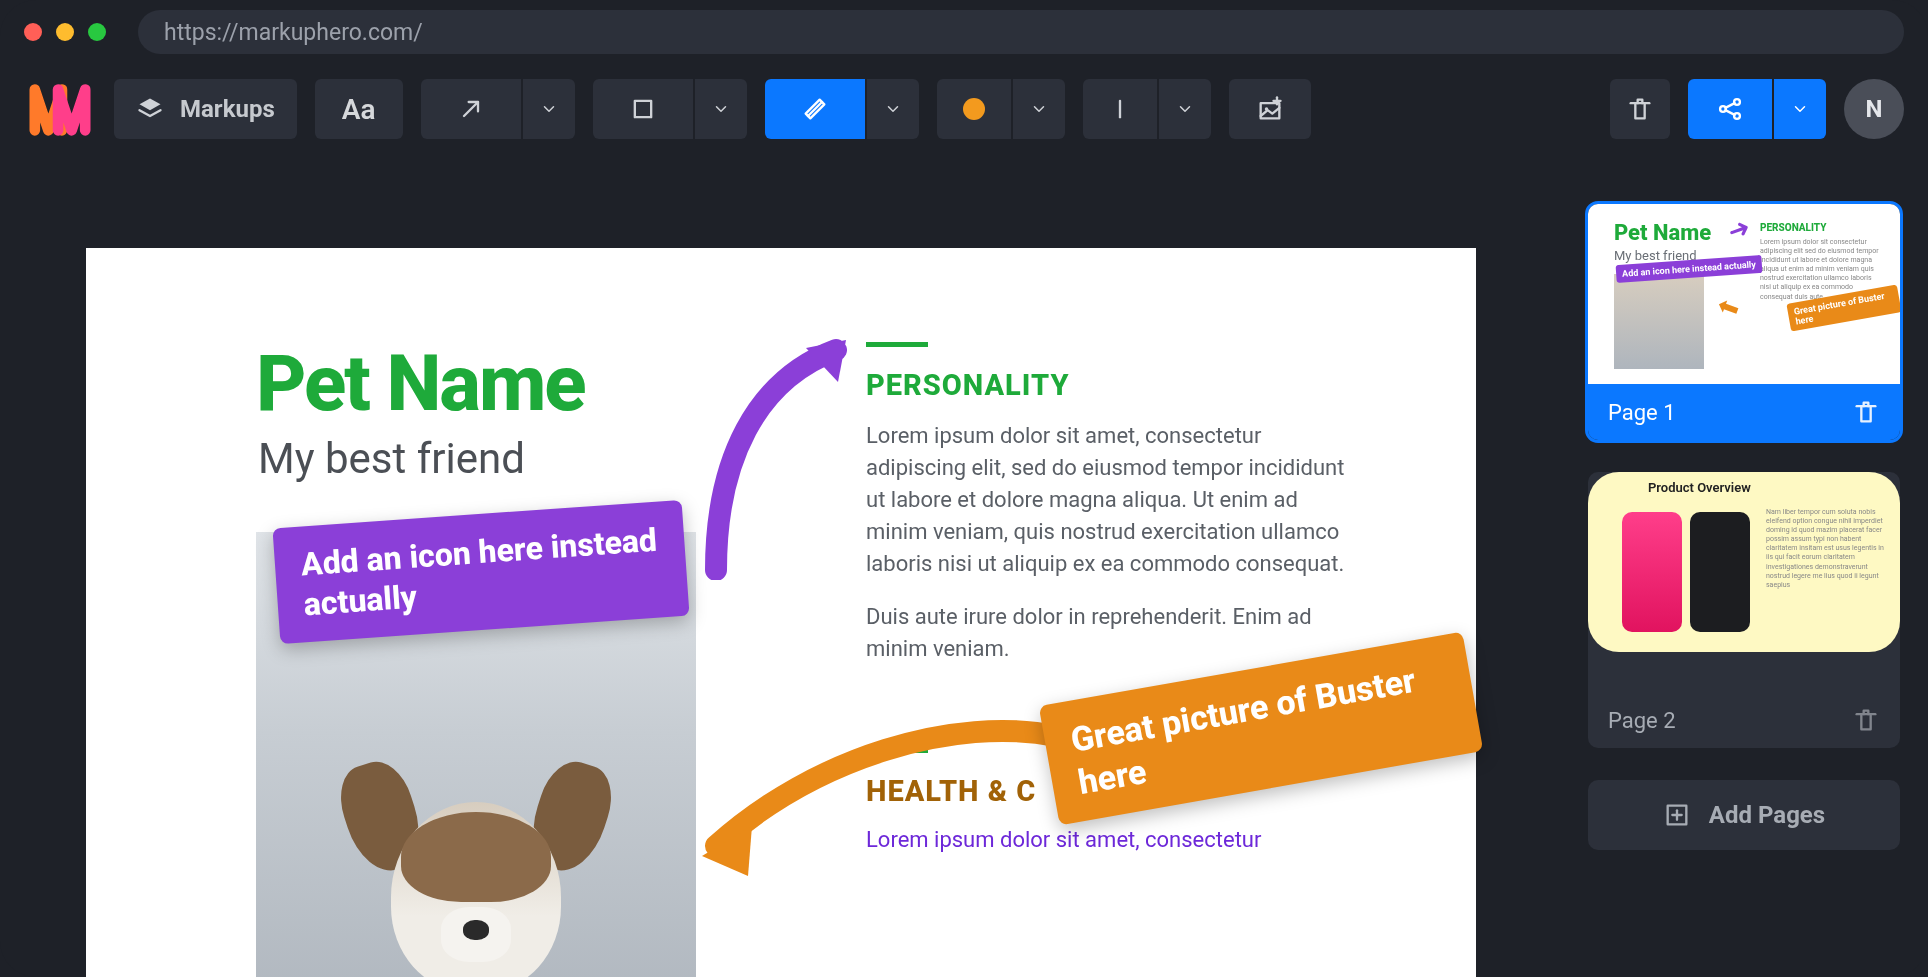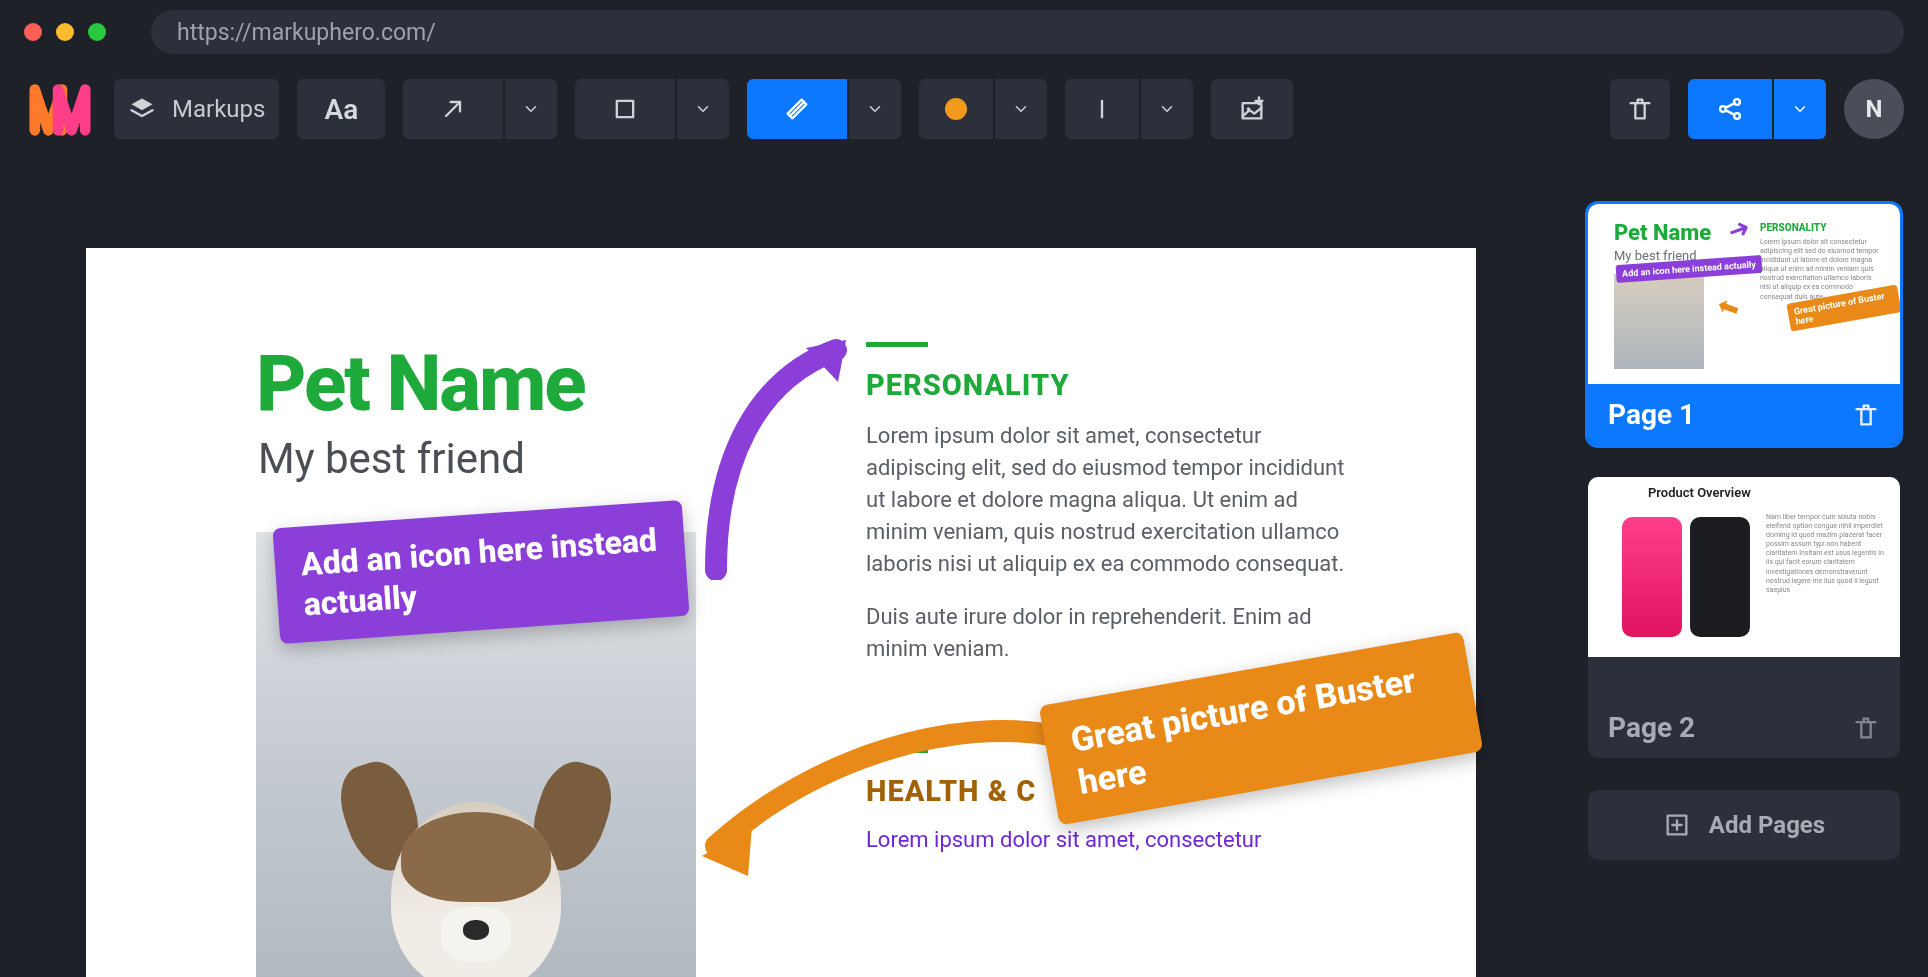--- a/index.html
+++ b/index.html
@@ -17,21 +17,21 @@
     border-radius: 36px;
     position: relative;
     overflow: hidden;
   }
   
   .titlebar {
     height: 64px;
     display: flex;
     align-items: center;
     padding: 0 24px;
-    gap: 45px;
+    gap: 32px;
   }
   .traffic-lights { display: flex; gap: 14px; }
   .tl { width: 18px; height: 18px; border-radius: 50%; }
   .tl-red { background:#ff5f57; }
   .tl-yellow { background:#febc2e; }
   .tl-green { background:#28c840; }
   .urlbar {
     flex: 1;
     height: 44px;
     background: #2c303a;
@@ -64,21 +64,21 @@
     justify-content: center;
     color: #d6d8db;
     font-size: 24px;
     cursor: pointer;
   }
   .tbtn.icon-only { width: 66px; }
   .tbtn.carettail { width: 52px; background:#2c303a; }
   .split { display:flex; gap:0; }
   .split .tbtn:first-child { border-top-right-radius:0; border-bottom-right-radius:0; }
   .split .tbtn:last-child  { border-top-left-radius:0; border-bottom-left-radius:0; margin-left:2px; }
-  .markups-btn { padding: 0 14px; gap:16px; font-weight:400; color:#c6c9ce;}
+  .markups-btn { padding: 0 22px; gap:16px; font-weight:700; color:#c6c9ce;}
   .blue { background:#0b78ff !important; color:#fff; }
   .colordot { width:22px; height:22px; border-radius:50%; background:#f39a1e; }
   .spacer { flex:1; }
   .trash-btn { width:60px; }
   .share-btn { width:84px; gap:10px;}
   .avatar {
     width:60px; height:60px; border-radius:50%;
     background:#4a4e58; display:flex; align-items:center; justify-content:center;
     font-weight:700; font-size:24px; color:#e5e7eb;
   }
@@ -215,30 +215,31 @@
   .thumb .mini-title { position:absolute; left:26px; top:16px; font-size:22px; font-weight:800; color:#1eaa3a;}
   .thumb .mini-sub { position:absolute; left:26px; top:44px; font-size:13px; color:#6a6f76;}
   .thumb .mini-sec { position:absolute; left:172px; top:18px; font-size:10px; font-weight:800; color:#1eaa3a;}
   .thumb .mini-lines { position:absolute; left:172px; top:34px; width:120px; font-size:7px; line-height:1.3; color:#888;}
   .thumb .mini-img { position:absolute; left:26px; top:70px; width:90px; height:95px; background:linear-gradient(180deg,#d7cdbf,#aeb5bd);}
   .thumb .mini-note-p { position:absolute; left:28px; top:56px; background:#8b3fd8; color:#fff; font-size:9px; font-weight:700; padding:4px 6px; border-radius:3px; transform:rotate(-4deg);}
   .thumb .mini-note-o { position:absolute; left:200px; top:90px; background:#e98a18; color:#fff; font-size:9px; font-weight:700; padding:4px 6px; border-radius:3px; transform:rotate(-10deg);}
   .thumb .mini-arrow-p { position:absolute; left:140px; top:10px; color:#8b3fd8; font-size:26px; transform:rotate(-20deg);}
   .thumb .mini-arrow-o { position:absolute; left:130px; top:88px; color:#e98a18; font-size:26px; transform:rotate(20deg); }
   .thumb.product {
-    background:#ffffff;
+    background:#fef9c3;
+    border-radius:31px;
   }
   .thumb.product .pt-title { position:absolute; left:60px; top:8px; font-size:13px; font-weight:600; color:#222;}
   .thumb.product .phone { position:absolute; top:40px; width:60px; height:120px; border-radius:10px;}
   .thumb.product .phone.pink { left:34px; background:linear-gradient(180deg,#ff3e8a,#e1135f);}
   .thumb.product .phone.dark { left:102px; background:#1c1d20;}
   .thumb.product .ptxt { position:absolute; left:178px; top:36px; width:120px; font-size:7px; line-height:1.3; color:#888;}
   .thumb-footer {
     display:flex; align-items:center; justify-content:space-between;
-    padding: 14px 20px; font-size:28px; font-weight:700;gap:28px;
+    padding: 14px 20px; font-size:22px; font-weight:400;gap:28px;
   }
   .thumb-footer.sel { background:#0b78ff; color:#fff; }
   .thumb-footer .del { opacity:.9; }
   .addpages {
     background:#2c303a;
     border-radius:10px;
     height:70px;
     display:flex; align-items:center; justify-content:center;
     gap:18px;
     color:#a7acb4;

